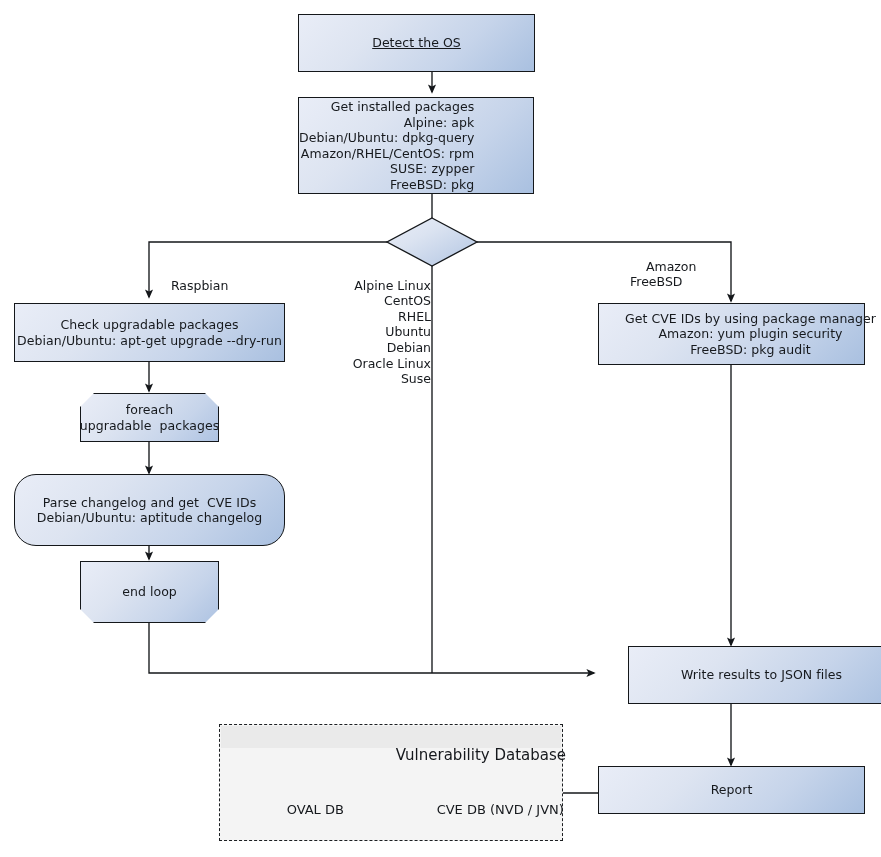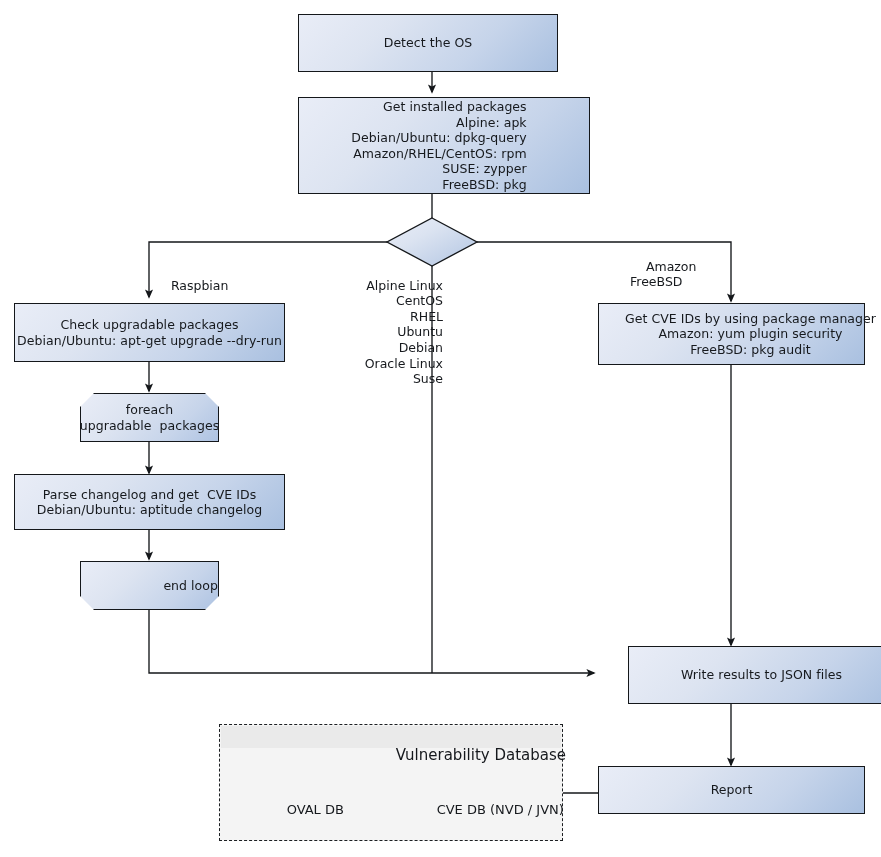--- a/index.html
+++ b/index.html
@@ -153,49 +153,49 @@
       <path d="M 234 775 L 234 812 A 73 14 0 0 0 380 812 L 380 775 Z" fill="url(#cylGrad)" stroke="#14171a" stroke-width="1.25"></path>
       <ellipse cx="307" cy="775" rx="73" ry="14" fill="url(#cylTopGrad)" stroke="#14171a" stroke-width="1.25"></ellipse>
     </g>
 
     <g>
       <path d="M 400 775 L 400 812 A 72 14 0 0 0 544 812 L 544 775 Z" fill="url(#cylGrad)" stroke="#14171a" stroke-width="1.25"></path>
       <ellipse cx="472" cy="775" rx="72" ry="14" fill="url(#cylTopGrad)" stroke="#14171a" stroke-width="1.25"></ellipse>
     </g>
   </svg>
 
-  <div class="node boxnode" style="left:298px; top:14px; width:260px; height:58px;">
+  <div class="node boxnode" style="left:298px; top:14px; width:237px; height:58px;text-decoration:underline;">
     <span>Detect the OS</span>
   </div>
 
-  <div class="node boxnode" style="left:298px; top:97px; width:292px; height:97px; justify-content:center; padding-right:10px;">
+  <div class="node boxnode" style="left:298px; top:97px; width:236px; height:97px; justify-content:flex-start; padding-right:10px;">
     <span class="lbl-right">Get installed packages
 Alpine: apk
 Debian/Ubuntu: dpkg-query
 Amazon/RHEL/CentOS: rpm
 SUSE: zypper
 FreeBSD: pkg</span>
   </div>
 
   <div class="node boxnode" style="left:14px; top:303px; width:271px; height:59px;">
     <span>Check upgradable packages
 Debian/Ubuntu: apt-get upgrade --dry-run</span>
   </div>
 
   <div class="node loopnode loop-top" style="left:80px; top:393px; width:139px; height:49px;">
     <span>foreach
 upgradable  packages</span>
   </div>
 
-  <div class="node boxnode" style="left:14px; top:474px; width:271px; height:56px;">
+  <div class="node boxnode" style="left:14px; top:474px; width:271px; height:72px;border-radius:22px;">
     <span>Parse changelog and get  CVE IDs
 Debian/Ubuntu: aptitude changelog</span>
   </div>
 
-  <div class="node loopnode loop-bottom" style="left:80px; top:561px; width:139px; height:49px;justify-content:flex-end;">
+  <div class="node loopnode loop-bottom" style="left:80px; top:561px; width:139px; height:62px;">
     <span>end loop</span>
   </div>
 
   <div class="node boxnode" style="left:598px; top:303px; width:267px; height:62px;padding-left:38px;">
     <span>Get CVE IDs by using package manager
 Amazon: yum plugin security
 FreeBSD: pkg audit</span>
   </div>
 
   <div class="node boxnode" style="left:628px; top:646px; width:267px; height:58px;">
@@ -203,21 +203,21 @@
   </div>
 
   <div class="node boxnode" style="left:598px; top:766px; width:267px; height:48px;">
     <span>Report</span>
   </div>
 
   <div class="edge-label lbl-center" style="left:155px; top:262px; width:120px;">
     <span>Raspbian</span>
   </div>
 
-  <div class="edge-label lbl-right" style="left:316px; top:262px; width:127px;">
+  <div class="edge-label lbl-right" style="left:304px; top:262px; width:127px;">
     <span>Alpine Linux
 CentOS
 RHEL
 Ubuntu
 Debian
 Oracle Linux
 Suse</span>
   </div>
 
   <div class="edge-label lbl-center" style="left:630px; top:243px; width:120px;">

